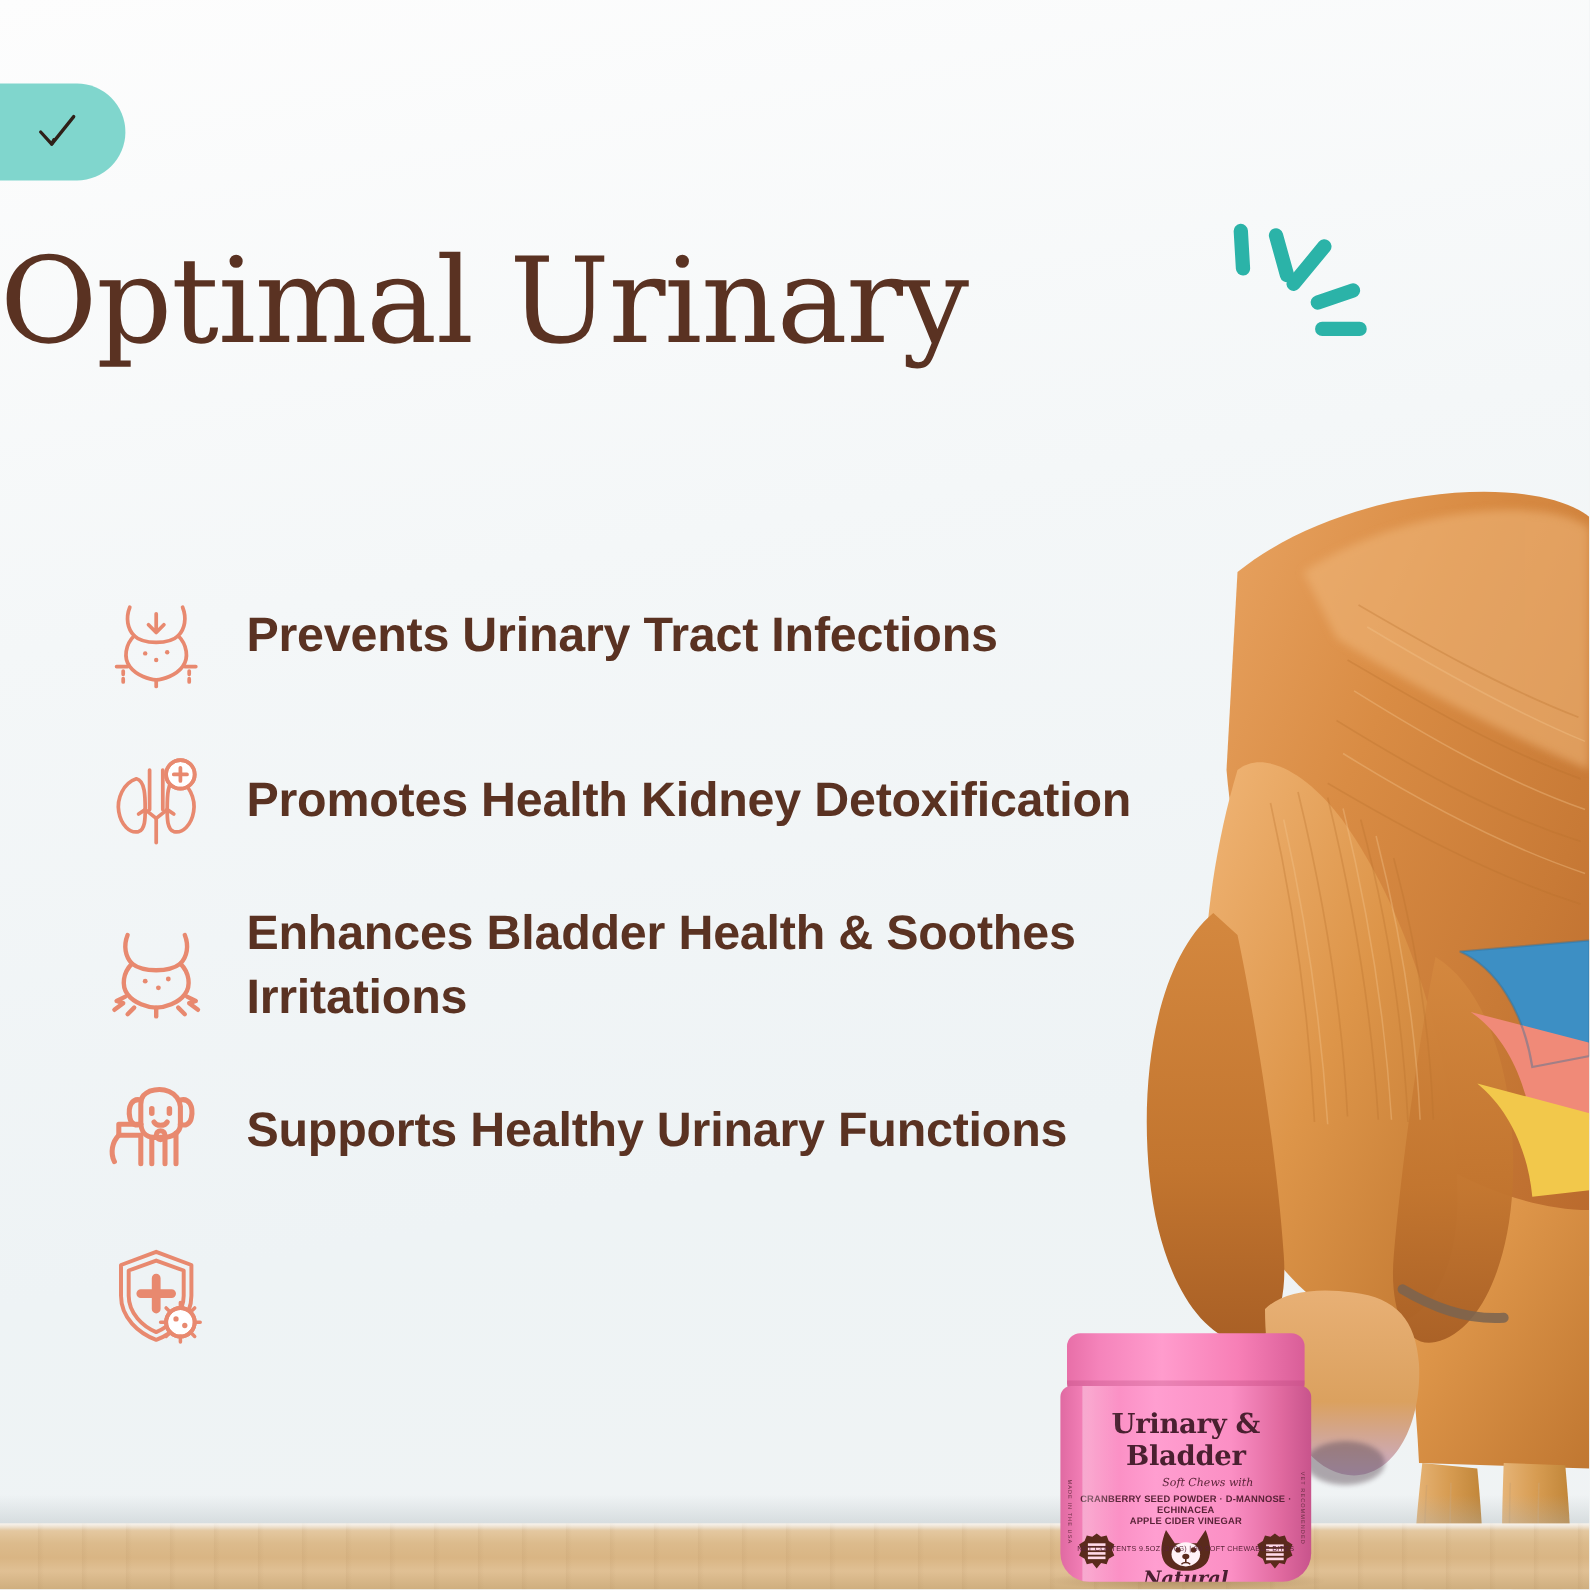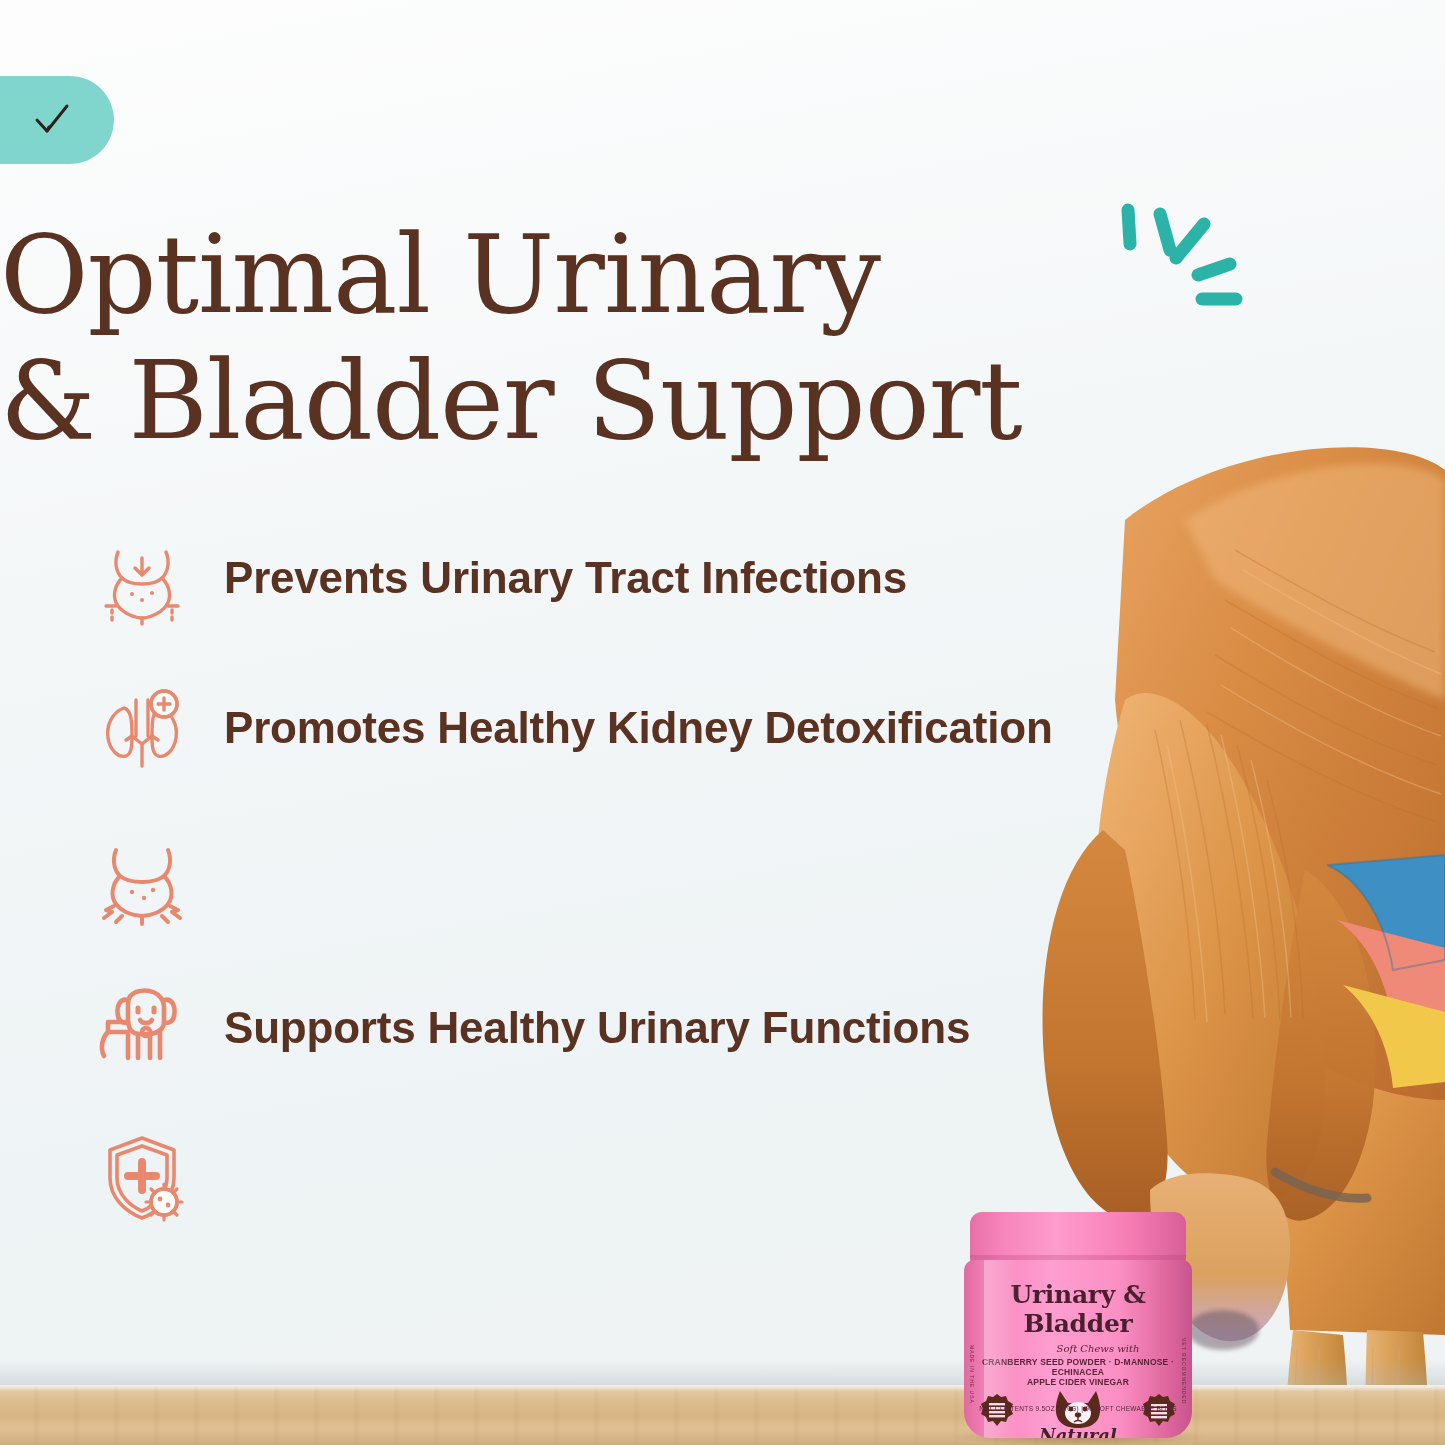--- a/index.html
+++ b/index.html
@@ -272,21 +272,20 @@
     <span class="badge-check">
       <svg viewBox="0 0 40 40" width="40" height="40">
         <path d="M5 20 L15 31 L35 6" fill="none" stroke="#2f2018" stroke-width="3" stroke-linecap="round" stroke-linejoin="round"></path>
         <path d="M15 31 L17 27" fill="none" stroke="#2f2018" stroke-width="3" stroke-linecap="round"></path>
       </svg>
     </span>
   </div>
 
   <div class="headline">
     <span class="l1">Optimal Urinary</span>
-    <span class="l2">&amp; Bladder Support</span>
   </div>
 
   <div class="sparkle">
     <svg viewBox="0 0 150 130" width="150" height="130">
       <g stroke="#2bb3a8" stroke-width="13" stroke-linecap="round" fill="none">
         <line x1="16" y1="14" x2="18" y2="48"></line>
         <line x1="48" y1="18" x2="58" y2="54"></line>
         <line x1="92" y1="28" x2="64" y2="62"></line>
         <line x1="118" y1="68" x2="86" y2="79"></line>
         <line x1="124" y1="103" x2="90" y2="103"></line>
@@ -324,39 +323,40 @@
                    C60 76 60 66 60 58 C60 46 60 32 68 30 Z"></path>
           <path d="M44 22 L44 58 M56 22 L56 58"></path>
           <path d="M40 58 L50 66 L60 58"></path>
           <path d="M50 66 L50 88"></path>
           <path d="M40 58 L34 62 M60 58 L66 62"></path>
           <circle cx="72" cy="26" r="13" fill="#ffffff"></circle>
           <circle cx="72" cy="26" r="13"></circle>
           <path d="M72 20 L72 32 M66 26 L78 26"></path>
         </svg>
       </span>
-      <span class="benefit-text">Promotes Healthy Kidney Detoxification</span>
+      <span class="benefit-text">Promotes Health Kidney Detoxification</span>
     </div>
 
     <div class="benefit">
       <span class="benefit-icon">
         <svg viewBox="0 0 100 100" width="100" height="100" fill="none" stroke="#e8896f" stroke-width="4" stroke-linecap="round" stroke-linejoin="round">
           <path d="M24 22 C20 32 22 42 28 48 C20 56 18 68 24 76
                    C30 84 42 88 50 88 C58 88 70 84 76 76
                    C82 68 80 56 72 48 C78 42 80 32 76 22"></path>
           <path d="M28 48 C38 56 62 56 72 48"></path>
           <circle cx="40" cy="64" r="2.2" fill="#e8896f" stroke="none"></circle>
           <circle cx="52" cy="70" r="2.2" fill="#e8896f" stroke="none"></circle>
           <circle cx="61" cy="62" r="2.2" fill="#e8896f" stroke="none"></circle>
           <path d="M50 88 L50 96"></path>
           <path d="M22 78 L14 82 L20 84 L12 90"></path>
           <path d="M78 78 L86 82 L80 84 L88 90"></path>
           <path d="M30 88 L24 94 M70 88 L76 94"></path>
         </svg>
       </span>
+      <span class="benefit-text">Enhances Bladder Health &amp; Soothes Irritations</span>
     </div>
 
     <div class="benefit">
       <span class="benefit-icon">
         <svg viewBox="0 0 100 100" width="100" height="100" fill="none" stroke="#e8896f" stroke-width="4.6" stroke-linecap="round" stroke-linejoin="round">
           <path d="M44 14 C56 10 70 14 72 28 L72 44 C72 52 64 56 56 56
                    L48 56 C40 56 36 50 36 42 L36 26 C36 18 40 16 44 14 Z"></path>
           <path d="M36 22 C28 20 24 28 26 38 C27 44 32 46 36 44"></path>
           <path d="M72 22 C80 20 84 28 82 38 C81 44 76 46 72 44"></path>
           <path d="M46 30 L46 34 M62 30 L62 34" stroke-width="5"></path>

